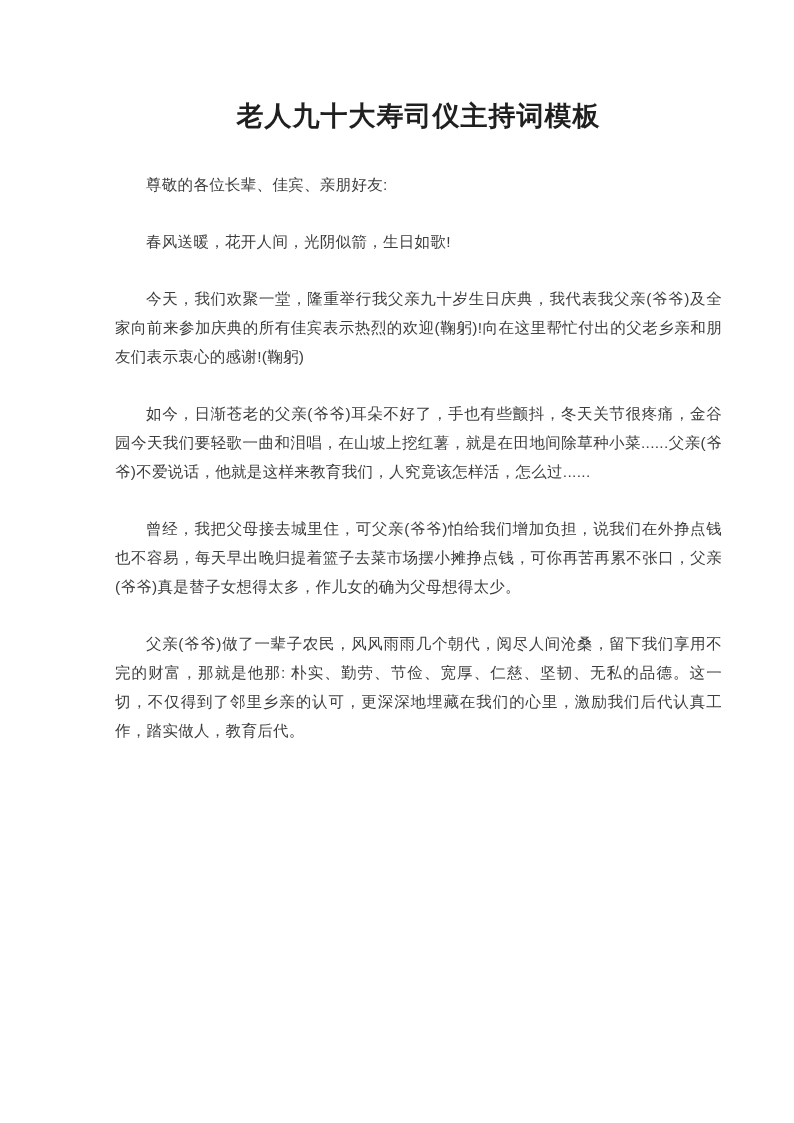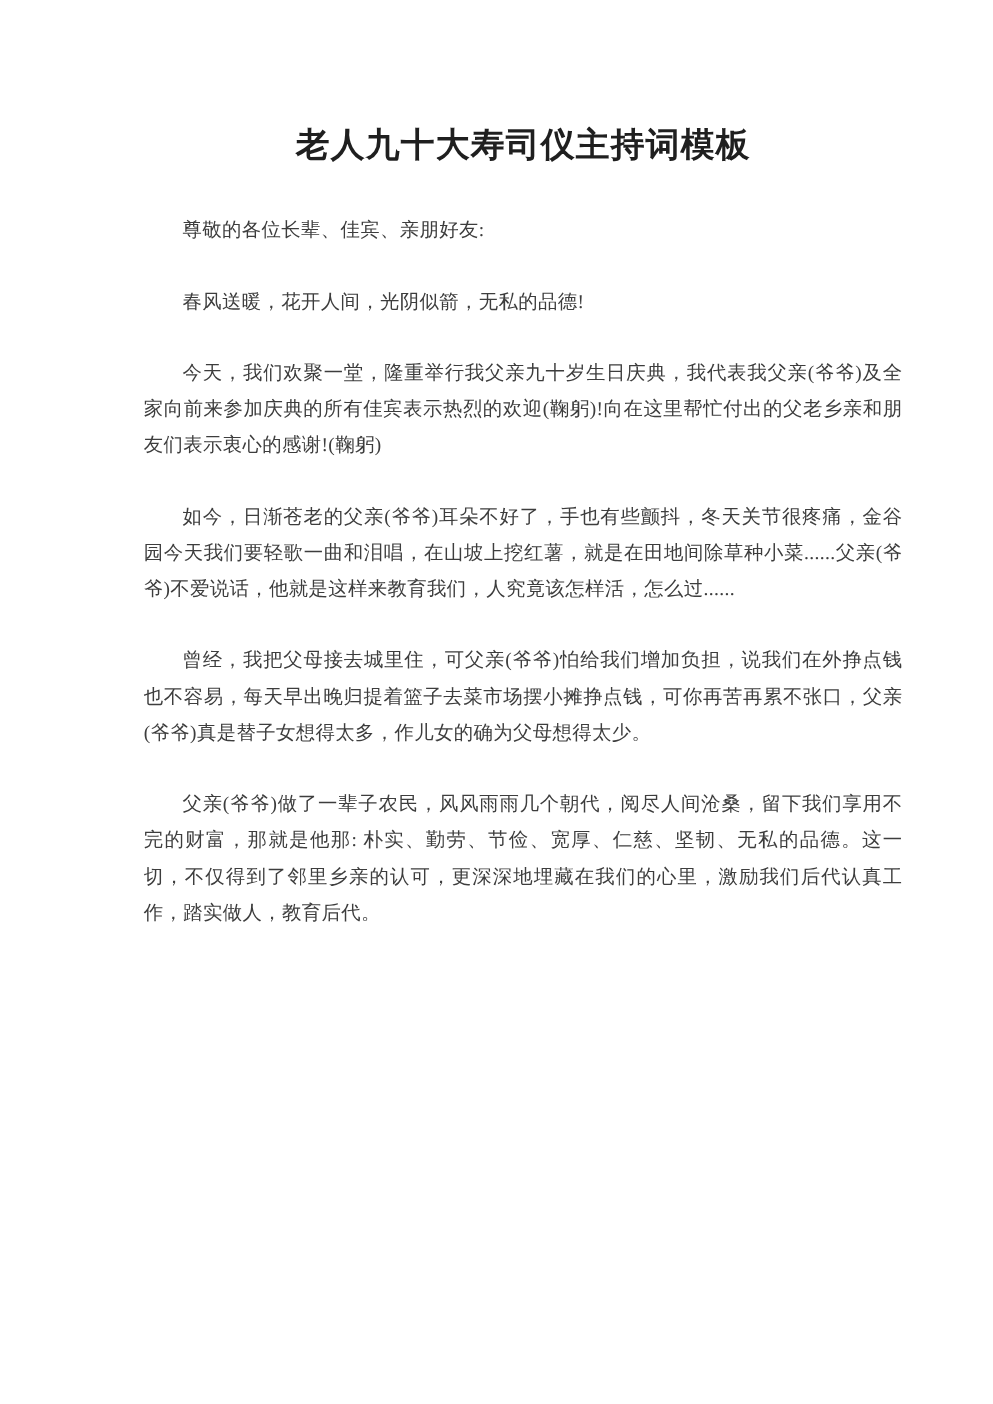--- a/index.html
+++ b/index.html
@@ -34,30 +34,29 @@
     letter-spacing: 1px;
   }
   .doc-body p {
     margin: 0 0 28px 0;
     font-size: 15.5px;
     line-height: 29px;
     text-indent: 2em;
     text-align: justify;
     letter-spacing: 0.3px;
     word-break: break-all;
-    font-family: Liberation Serif, serif;
   }
 </style>
 </head>
 <body>
 
 <div class="page">
   <h1 class="doc-title">老人九十大寿司仪主持词模板</h1>
 
   <div class="doc-body">
     <p>尊敬的各位长辈、佳宾、亲朋好友:</p>
-    <p>春风送暖，花开人间，光阴似箭，无私的品德!</p>
+    <p>春风送暖，花开人间，光阴似箭，生日如歌!</p>
     <p>今天，我们欢聚一堂，隆重举行我父亲九十岁生日庆典，我代表我父亲(爷爷)及全家向前来参加庆典的所有佳宾表示热烈的欢迎(鞠躬)!向在这里帮忙付出的父老乡亲和朋友们表示衷心的感谢!(鞠躬)</p>
     <p>如今，日渐苍老的父亲(爷爷)耳朵不好了，手也有些颤抖，冬天关节很疼痛，金谷园今天我们要轻歌一曲和泪唱，在山坡上挖红薯，就是在田地间除草种小菜......父亲(爷爷)不爱说话，他就是这样来教育我们，人究竟该怎样活，怎么过......</p>
     <p>曾经，我把父母接去城里住，可父亲(爷爷)怕给我们增加负担，说我们在外挣点钱也不容易，每天早出晚归提着篮子去菜市场摆小摊挣点钱，可你再苦再累不张口，父亲(爷爷)真是替子女想得太多，作儿女的确为父母想得太少。</p>
     <p>父亲(爷爷)做了一辈子农民，风风雨雨几个朝代，阅尽人间沧桑，留下我们享用不完的财富，那就是他那: 朴实、勤劳、节俭、宽厚、仁慈、坚韧、无私的品德。这一切，不仅得到了邻里乡亲的认可，更深深地埋藏在我们的心里，激励我们后代认真工作，踏实做人，教育后代。</p>
   </div>
 </div>
 
 </body></html>

